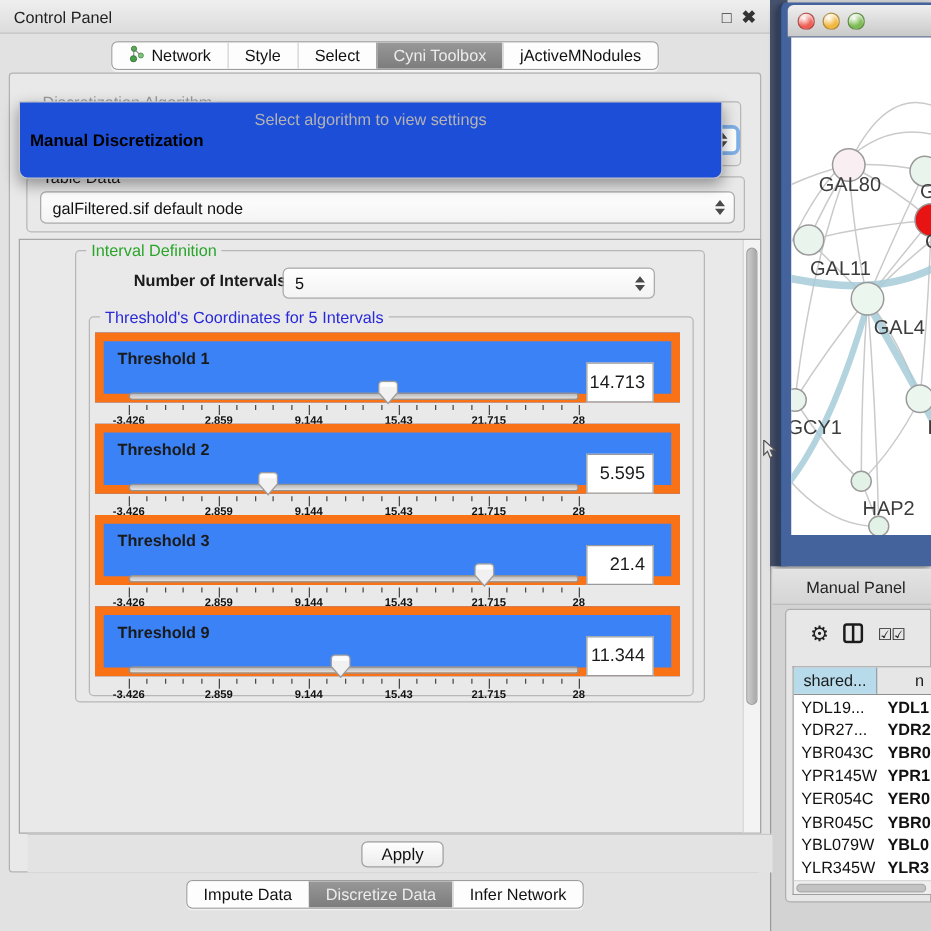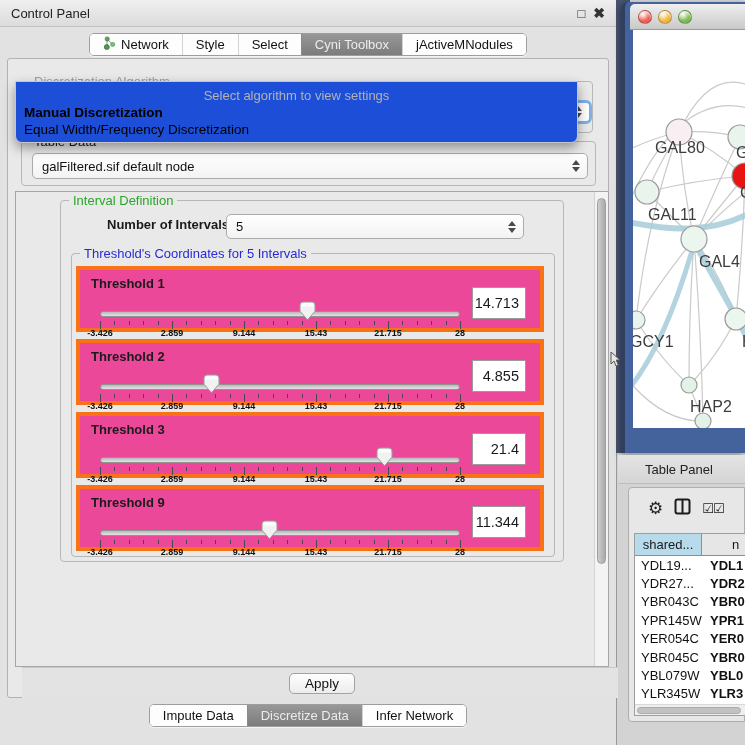--- a/index.html
+++ b/index.html
@@ -73,22 +73,22 @@
   .vscroll { position:absolute; right:0; top:0; bottom:0; width:14px; background:#f3f3f3;
          border-left:1px solid #d3d3d3; }
   .vthumb { position:absolute; left:2px; top:6px; width:9px; height:366px; border-radius:5px;
          background:linear-gradient(90deg,#cdcdcd,#a9a9a9); border:1px solid #9f9f9f; }
 
   .int-group { left:44px; top:8px; width:504px; height:362px; }
   .niv-label { position:absolute; left:46px; top:16px; font-size:13px; }
   .niv-combo { left:165px; top:13px; width:298px; height:25px; }
   .thr-group { left:10px; top:52px; width:484px; height:304px; }
 
-  .thr-panel { position:absolute; left:4px; width:468px; height:66px;
-         border:4px solid #f97316; background:#ec4899; }
+  .thr-panel { position:absolute; left:4px; width:468px; height:56px;
+         border:7px solid #f97316; background:#3b82f6; }
   .thr-title { position:absolute; left:11px; top:6px; font-size:13px; font-weight:bold; }
   .thr-slider { position:absolute; left:20px; top:0; width:360px; height:68px; }
   .track { position:absolute; left:0; top:41px; width:100%; height:6px; border-radius:3px;
          background:linear-gradient(#b9b9b9,#e4e4e4); border:1px solid #929292; }
   .thumb { position:absolute; top:31px; width:17px; height:20px; }
   .ticks { position:absolute; left:0; top:51px; width:100%; height:8px; }
   .tick { position:absolute; top:0; width:1px; height:4px; background:#4a4a4a; }
   .tick.major { height:8px; }
   .tick-labels { position:absolute; left:0; top:58px; width:100%; height:10px; }
   .tick-label { position:absolute; transform:translateX(-50%); font-size:9px;
@@ -215,21 +215,20 @@
           <span class="stepper">
               <i class="up"></i>
               <i class="dn"></i>
             </span>
         </div>
       </div>
 
       <div class="popup">
         <div class="popup-prompt">Select algorithm to view settings</div>
         <div class="popup-opt bold">Manual Discretization</div>
-        <div class="popup-opt">Equal Width/Frequency Discretization</div>
       </div>
 
       <div class="scrollpane">
         <div class="group int-group">
           <span class="gtitle green">Interval Definition</span>
           <span class="niv-label bold">Number of Intervals</span>
           <div class="combo niv-combo">
             <span>5</span>
             <span class="stepper">
                 <i class="up"></i>
@@ -329,21 +328,21 @@
                     </div>
       <div class="tick-labels">
                       <div class="tick-label" style="left: 0%;">-3.426</div>
                       <div class="tick-label" style="left: 20%;">2.859</div>
                       <div class="tick-label" style="left: 40%;">9.144</div>
                       <div class="tick-label" style="left: 60%;">15.43</div>
                       <div class="tick-label" style="left: 80%;">21.715</div>
                       <div class="tick-label" style="left: 100%;">28</div>
                     </div>
     </div>
-    <div class="thr-value">4.855</div>
+    <div class="thr-value">5.595</div>
   </div>
 
   <div class="thr-panel" style="top: 158px;">
     <div class="thr-title">Threshold 3</div>
     <div class="thr-slider">
       <div class="track"></div>
       <div class="thumb" style="left: calc(78.9983% - 8.5px);">
         <svg width="17" height="20" viewBox="0 0 17 20">
           <path d="M4 1 h9 a3 3 0 0 1 3 3 v6.2 L8.5 18.8 L1 10.2 V4 a3 3 0 0 1 3 -3 z" fill="#f1f1f1" stroke="#9b9b9b"></path>
           <path d="M4.5 2.2 h8 a2.2 2.2 0 0 1 2.2 2.2 v1.2 h-12.4 v-1.2 a2.2 2.2 0 0 1 2.2 -2.2 z" fill="#ffffff" opacity="0.85"></path>
@@ -519,21 +518,21 @@
             <text x="15" y="190" font-size="16" fill="#3c3c3c" font-family="&quot;Liberation Sans&quot;, sans-serif">GAL11</text>
             <text x="66" y="237" font-size="16" fill="#3c3c3c" font-family="&quot;Liberation Sans&quot;, sans-serif">GAL4</text>
             <text x="-3" y="317" font-size="16" fill="#3c3c3c" font-family="&quot;Liberation Sans&quot;, sans-serif">GCY1</text>
             <text x="109" y="317" font-size="16" fill="#3c3c3c" font-family="&quot;Liberation Sans&quot;, sans-serif">H</text>
             <text x="57" y="382" font-size="16" fill="#3c3c3c" font-family="&quot;Liberation Sans&quot;, sans-serif">HAP2</text>
           </svg>
       </div>
     </div>
 
     <div class="tp-titlebar">
-      <span>Table Panel</span>
+      <span>Manual Panel</span>
     </div>
 
     <div class="tp-body">
       <div class="tp-toolbar">
         <span class="gear">⚙</span>
         <span>
           <svg width="17" height="17" viewBox="0 0 17 17">
             <rect x="1.5" y="1.5" width="14" height="14" rx="2" fill="none" stroke="#1c1c1c" stroke-width="2"></rect>
             <line x1="8.5" y1="2" x2="8.5" y2="15" stroke="#1c1c1c" stroke-width="2"></line>
           </svg>

